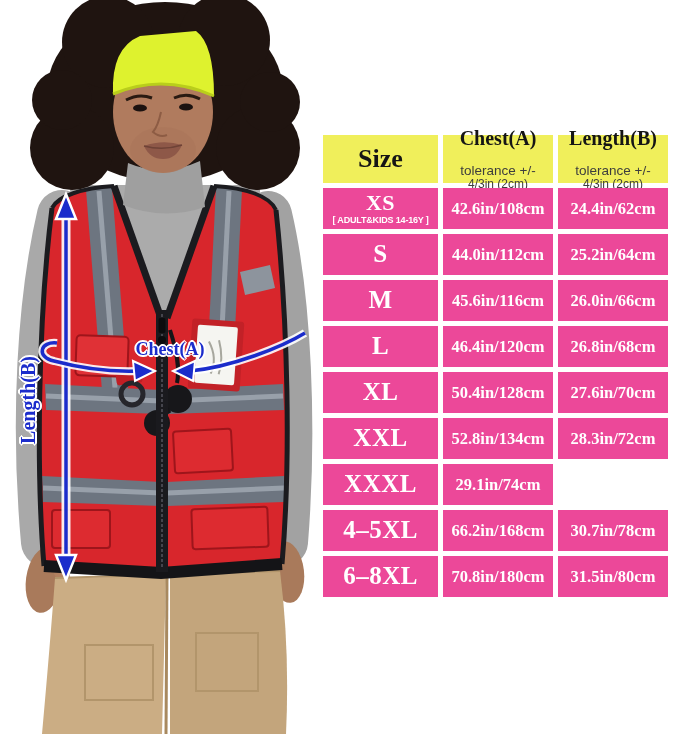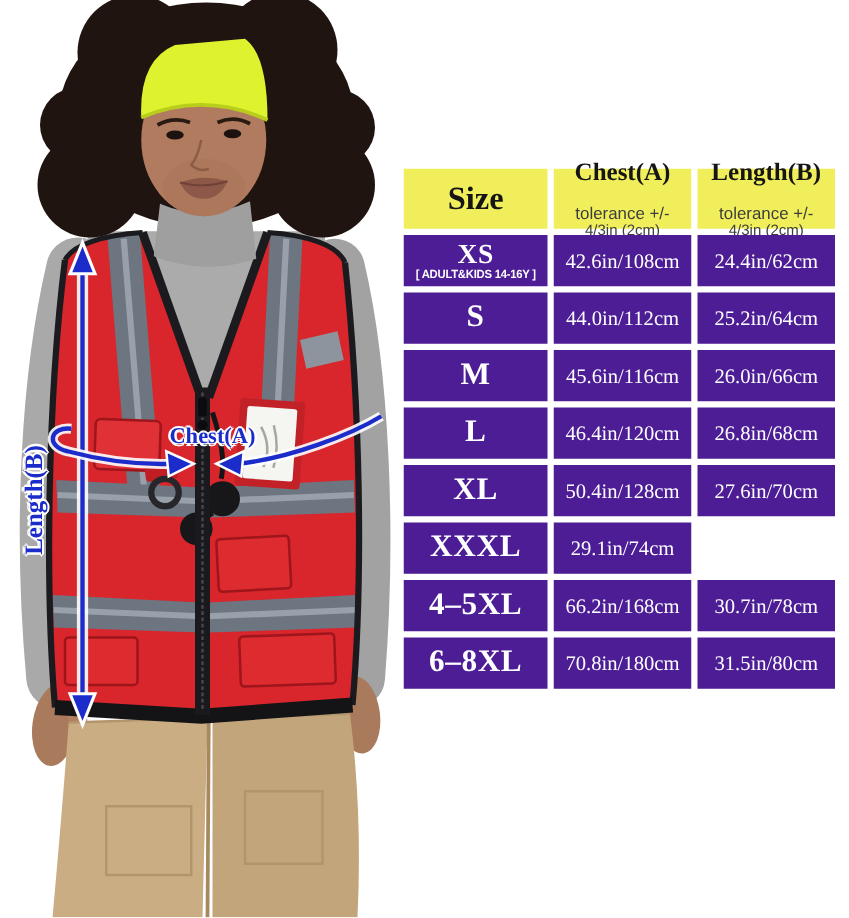--- a/index.html
+++ b/index.html
@@ -28,33 +28,33 @@
   }
   .t-row{display:flex;gap:5px;height:41px;}
   .t-row.head{height:48px;}
   .cell{
     display:flex;flex-direction:column;align-items:center;justify-content:center;
     box-sizing:border-box;text-align:center;line-height:1.05;
   }
   .c-size{width:115px;}
   .c-val{width:110px;}
   .head .cell{background:#f0ef5b;color:#151515;}
-  .t-row.data .cell{background:#4c1d95;color:#ffffff;}
+  .t-row.data .cell{background:#ec4899;color:#ffffff;}
   .th-size{font-size:26px;font-weight:bold;}
   .th-title{font-size:20px;font-weight:bold;}
   .th-sub{font-family:"Liberation Sans",sans-serif;font-size:13.5px;color:#3d3d3d;margin-top:15px;}
   .th-sub2{font-family:"Liberation Sans",sans-serif;font-size:12px;color:#3d3d3d;}
   .td-size{font-size:25px;font-weight:bold;letter-spacing:.5px;}
   .t-row.first .td-size{font-size:22px;line-height:1;}
   .td-note{
     font-family:"Liberation Sans",sans-serif;font-weight:bold;font-size:9.5px;
     letter-spacing:-.2px;margin-top:1px;transform:scaleX(.95);white-space:nowrap;
   }
   .td-note:empty{display:none;}
-  .td-val{font-size:16.5px;font-weight:normal;}
+  .td-val{font-size:16.5px;font-weight:bold;}
 </style>
 </head>
 <body>
 
 <div class="stage">
 
   <svg class="illustration" width="679" height="734" viewBox="0 0 679 734" xmlns="http://www.w3.org/2000/svg">
 
     <g>
       <path d="M 62,215 C 42,300 35,420 46,542" stroke="#a9a9a9" stroke-width="50" fill="none" stroke-linecap="round"></path>
@@ -225,20 +225,25 @@
       <div class="cell c-val td-val">46.4in/120cm</div>
       <div class="cell c-val td-val">26.8in/68cm</div>
     </div>
 
     <div class="t-row data">
       <div class="cell c-size td-size">XL</div>
       <div class="cell c-val td-val">50.4in/128cm</div>
       <div class="cell c-val td-val">27.6in/70cm</div>
     </div>
 
+    <div class="t-row data">
+      <div class="cell c-size td-size">XXL</div>
+      <div class="cell c-val td-val">52.8in/134cm</div>
+      <div class="cell c-val td-val">28.3in/72cm</div>
+    </div>
 
     <div class="t-row data">
       <div class="cell c-size td-size">XXXL</div>
       <div class="cell c-val td-val">29.1in/74cm</div>
     </div>
 
     <div class="t-row data">
       <div class="cell c-size td-size">4–5XL</div>
       <div class="cell c-val td-val">66.2in/168cm</div>
       <div class="cell c-val td-val">30.7in/78cm</div>

